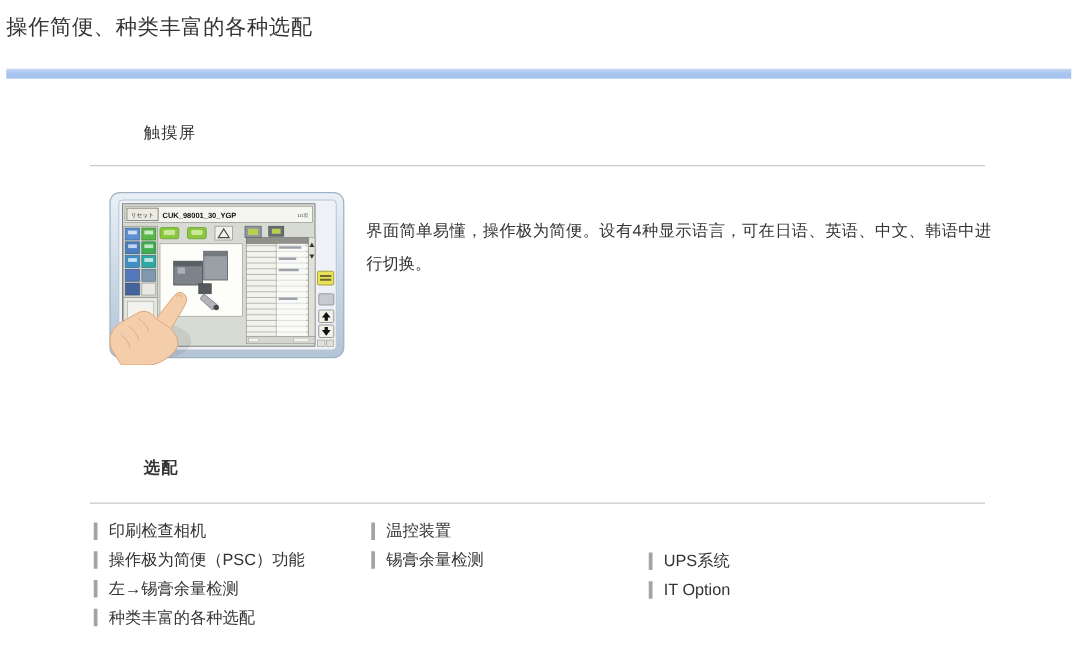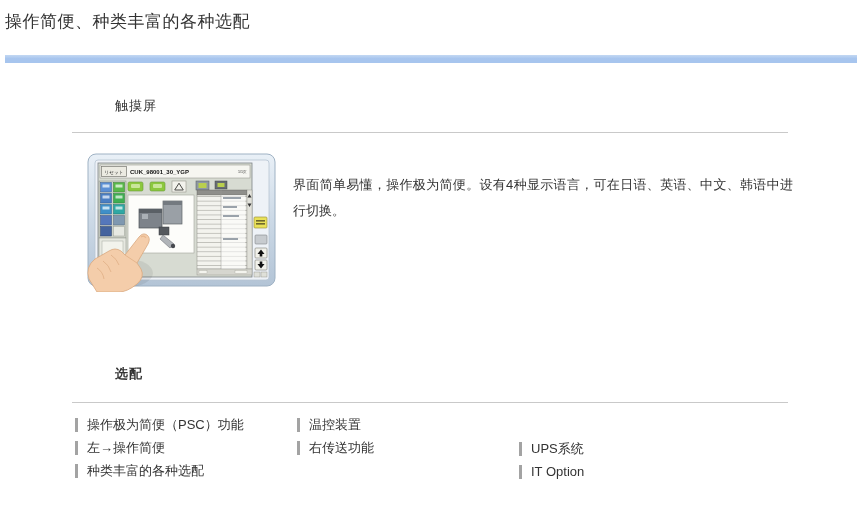--- a/index.html
+++ b/index.html
@@ -191,39 +191,43 @@
 
 <p class="touch-desc">界面简单易懂，操作极为简便。设有4种显示语言，可在日语、英语、中文、韩语中进行切换。</p>
 
 <h2 class="section-heading heading-options">选配</h2>
 <div class="rule rule-options"></div>
 
 <div class="options-columns">
     <div class="opt-col opt-col-0">
       <div class="opt-item">
         <span class="opt-marker"></span>
+        <span class="opt-label">印刷检查相机</span>
+      </div>
+      <div class="opt-item">
+        <span class="opt-marker"></span>
         <span class="opt-label">操作极为简便（PSC）功能</span>
       </div>
       <div class="opt-item">
         <span class="opt-marker"></span>
-        <span class="opt-label">左→操作简便</span>
+        <span class="opt-label">左→锡膏余量检测</span>
       </div>
       <div class="opt-item">
         <span class="opt-marker"></span>
         <span class="opt-label">种类丰富的各种选配</span>
       </div>
     </div>
     <div class="opt-col opt-col-1">
       <div class="opt-item">
         <span class="opt-marker"></span>
         <span class="opt-label">温控装置</span>
       </div>
       <div class="opt-item">
         <span class="opt-marker"></span>
-        <span class="opt-label">右传送功能</span>
+        <span class="opt-label">锡膏余量检测</span>
       </div>
     </div>
     <div class="opt-col opt-col-2">
       <div class="opt-item">
         <span class="opt-marker"></span>
         <span class="opt-label">UPS系统</span>
       </div>
       <div class="opt-item">
         <span class="opt-marker"></span>
         <span class="opt-label">IT Option</span>

